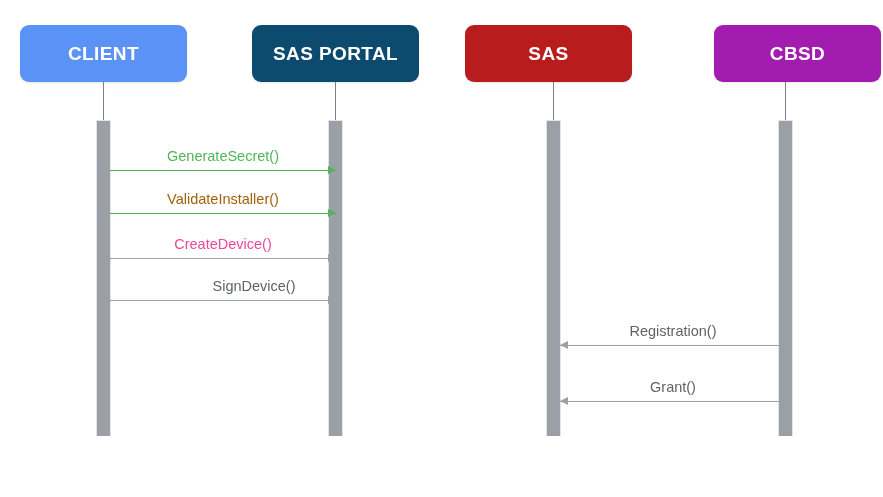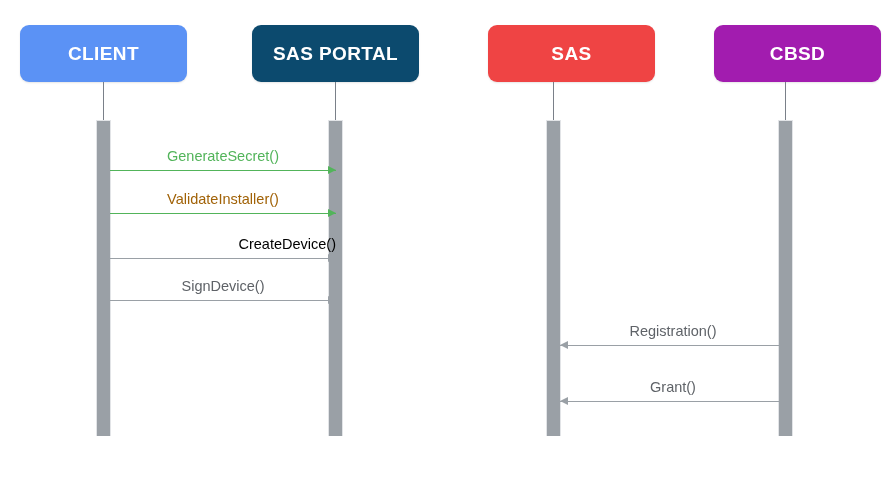--- a/index.html
+++ b/index.html
@@ -110,21 +110,21 @@
       <div class="participant-box" style="left: 20px; width: 167px; background: rgb(91, 146, 245);">
         <span class="participant-label">CLIENT</span>
       </div>
       <div class="lifeline-stem" style="left: 103px; background: rgb(122, 128, 137);"></div>
       <div class="activation-bar" style="left: 96px; top: 120px; height: 350px; background: rgb(154, 160, 166); border-color: rgb(226, 228, 231);"></div>
       <div class="participant-box" style="left: 252px; width: 167px; background: #0c4a6e;">
         <span class="participant-label">SAS PORTAL</span>
       </div>
       <div class="lifeline-stem" style="left: 335px; background: rgb(122, 128, 137);"></div>
       <div class="activation-bar" style="left: 328px; top: 120px; height: 350px; background: rgb(154, 160, 166); border-color: rgb(226, 228, 231);"></div>
-      <div class="participant-box" style="left: 488px; width: 167px; background: #ef4444; align-items: center;">
+      <div class="participant-box" style="left: 465px; width: 167px; background: #b91c1c; align-items: center;">
         <span class="participant-label">SAS</span>
       </div>
       <div class="lifeline-stem" style="left: 553px; background: rgb(122, 128, 137);"></div>
       <div class="activation-bar" style="left: 546px; top: 120px; height: 350px; background: rgb(154, 160, 166); border-color: rgb(226, 228, 231);"></div>
       <div class="participant-box" style="left: 714px; width: 167px; background: #a21caf;">
         <span class="participant-label">CBSD</span>
       </div>
       <div class="lifeline-stem" style="left: 785px; background: rgb(122, 128, 137);"></div>
       <div class="activation-bar" style="left: 778px; top: 120px; height: 350px; background: rgb(154, 160, 166); border-color: rgb(226, 228, 231);"></div>
     </div>
@@ -135,26 +135,26 @@
         <div class="msg-label" style="color: rgb(82, 180, 90);">GenerateSecret()</div>
       </div>
       <div class="message dir-right" style="left: 110px; width: 226px; top: 213px;">
         <div class="msg-line" style="background: rgb(82, 180, 90);"></div>
         <div class="msg-head" style="border-left-color: rgb(82, 180, 90);"></div>
         <div class="msg-label" style="color: #a16207;">ValidateInstaller()</div>
       </div>
       <div class="message dir-right" style="left: 110px; width: 226px; top: 258px;">
         <div class="msg-line" style="background: rgb(154, 160, 166);"></div>
         <div class="msg-head" style="border-left-color: rgb(154, 160, 166);"></div>
-        <div class="msg-label" style="color: #000000; text-align: right;">CreateDevice()</div>
+        <div class="msg-label" style="color: #ec4899;">CreateDevice()</div>
       </div>
       <div class="message dir-right" style="left: 110px; width: 226px; top: 300px;">
         <div class="msg-line" style="background: rgb(154, 160, 166);"></div>
         <div class="msg-head" style="border-left-color: rgb(154, 160, 166);"></div>
-        <div class="msg-label" style="color: rgb(95, 99, 104);">SignDevice()</div>
+        <div class="msg-label" style="color: rgb(95, 99, 104); padding-left: 31px;">SignDevice()</div>
       </div>
       <div class="message dir-left" style="left: 560px; width: 226px; top: 345px;">
         <div class="msg-line" style="background: rgb(154, 160, 166);"></div>
         <div class="msg-head" style="border-right-color: rgb(154, 160, 166);"></div>
         <div class="msg-label" style="color: rgb(95, 99, 104);">Registration()</div>
       </div>
       <div class="message dir-left" style="left: 560px; width: 226px; top: 401px;">
         <div class="msg-line" style="background: rgb(154, 160, 166);"></div>
         <div class="msg-head" style="border-right-color: rgb(154, 160, 166);"></div>
         <div class="msg-label" style="color: rgb(95, 99, 104);">Grant()</div>

